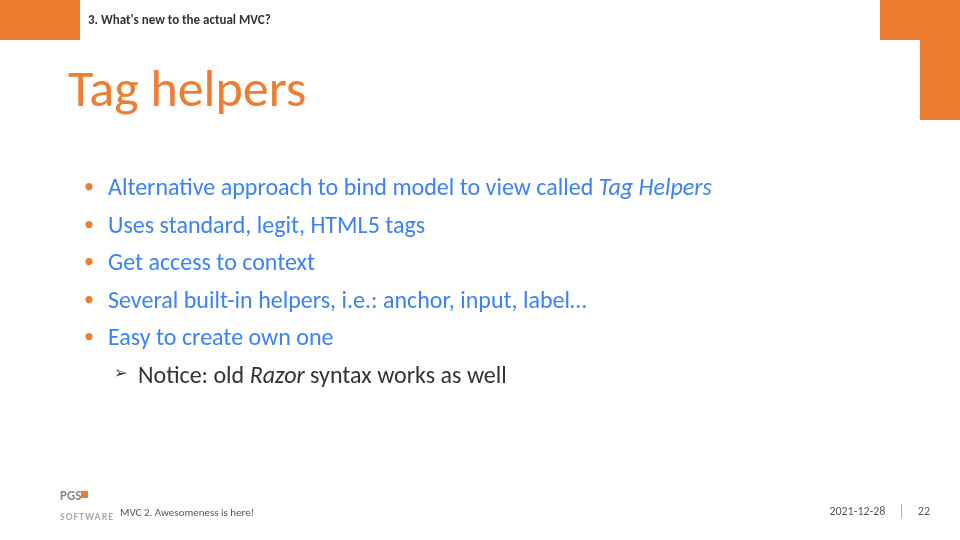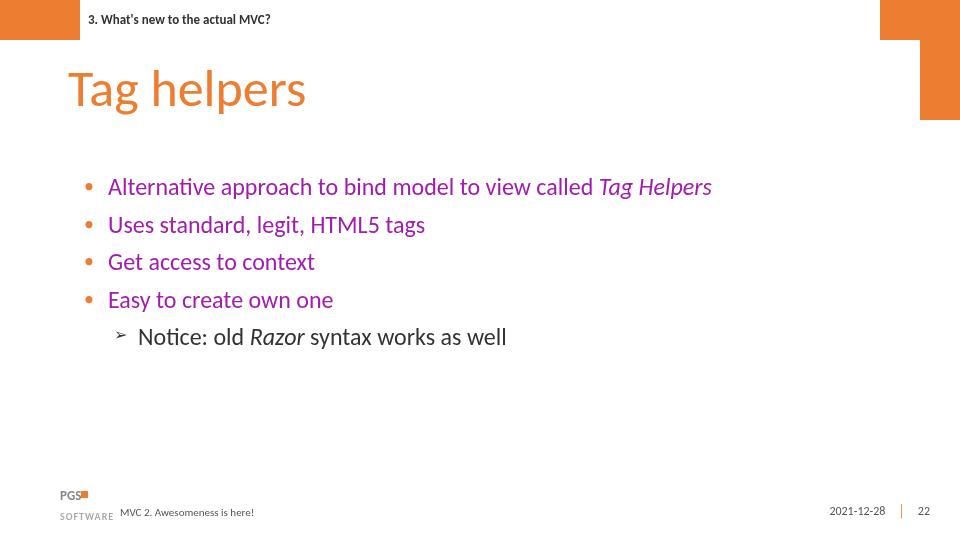--- a/index.html
+++ b/index.html
@@ -5,21 +5,21 @@
   * { margin: 0; padding: 0; box-sizing: border-box; }
   html, body { width: 960px; height: 540px; font-family: "Segoe UI", Calibri, Arial, sans-serif; background: #fff; color: #333; overflow: hidden; }
   .slide { position: relative; width: 960px; height: 540px; }
   .orange-square-left { position: absolute; top: 0; left: 0; width: 80px; height: 40px; background: #ed7d31; }
   .orange-square-right-top { position: absolute; top: 0; right: 0; width: 80px; height: 40px; background: #ed7d31; }
   .orange-square-right-mid { position: absolute; top: 40px; right: 0; width: 40px; height: 80px; background: #ed7d31; }
   .section-label { position: absolute; top: 12px; left: 88px; font-size: 13px; font-weight: 700; color: #333; }
   .title { position: absolute; top: 56px; left: 68px; font-size: 52px; font-weight: 400; color: #ed7d31; }
   .content { position: absolute; top: 170px; left: 78px; right: 60px; }
   .content ul { list-style: none; }
-  .content li.bullet { font-size: 24px; line-height: 1.4; margin-bottom: 4px; padding-left: 30px; position: relative; color: #a21caf; }
+  .content li.bullet { font-size: 24px; line-height: 1.4; margin-bottom: 4px; padding-left: 30px; position: relative; color: #3b82f6; }
   .content li.bullet::before { content: "•"; position: absolute; left: 6px; color: #ed7d31; font-size: 20px; top: 2px; }
   .content li.sub { font-size: 24px; padding-left: 60px; position: relative; color: #333; margin-top: 6px; }
   .content li.sub::before { content: "➢"; position: absolute; left: 36px; color: #333; font-size: 16px; top: 3px; }
   .italic { font-style: italic; }
   .footer { position: absolute; bottom: 18px; left: 0; right: 0; height: 24px; }
   .footer-logo { position: absolute; left: 60px; bottom: 0; font-size: 13px; font-weight: 700; color: #888; line-height: 1; }
   .footer-logo .sq { display:inline-block; width:7px; height:7px; background:#ed7d31; vertical-align: top; margin-top:2px; }
   .footer-logo .sub { display:block; font-size:10px; letter-spacing:1px; color:#aaa; font-weight:700; margin-top:10px; }
   .footer-text { position: absolute; left: 120px; bottom: 3px; font-size: 11px; color: #555; }
   .footer-right { position: absolute; right: 30px; bottom: 3px; font-size: 12px; color: #555; }
@@ -36,20 +36,21 @@
   <div class="section-label">3. What's new to the actual MVC?</div>
   <div class="title">Tag helpers</div>
 
   <div class="content">
     <ul>
       <li class="bullet">
         <span>Alternative approach to bind model to view called </span><span class="italic">Tag Helpers</span>
       </li>
       <li class="bullet">Uses standard, legit, HTML5 tags</li>
       <li class="bullet">Get access to context</li>
+      <li class="bullet">Several built-in helpers, i.e.: anchor, input, label…</li>
       <li class="bullet">Easy to create own one</li>
       <li class="sub">
         <span>Notice: old </span><span class="italic">Razor</span><span> syntax works as well</span>
       </li>
     </ul>
   </div>
 
   <div class="footer">
     <div class="footer-logo">
       <span>PGS</span><span class="sq"></span>

